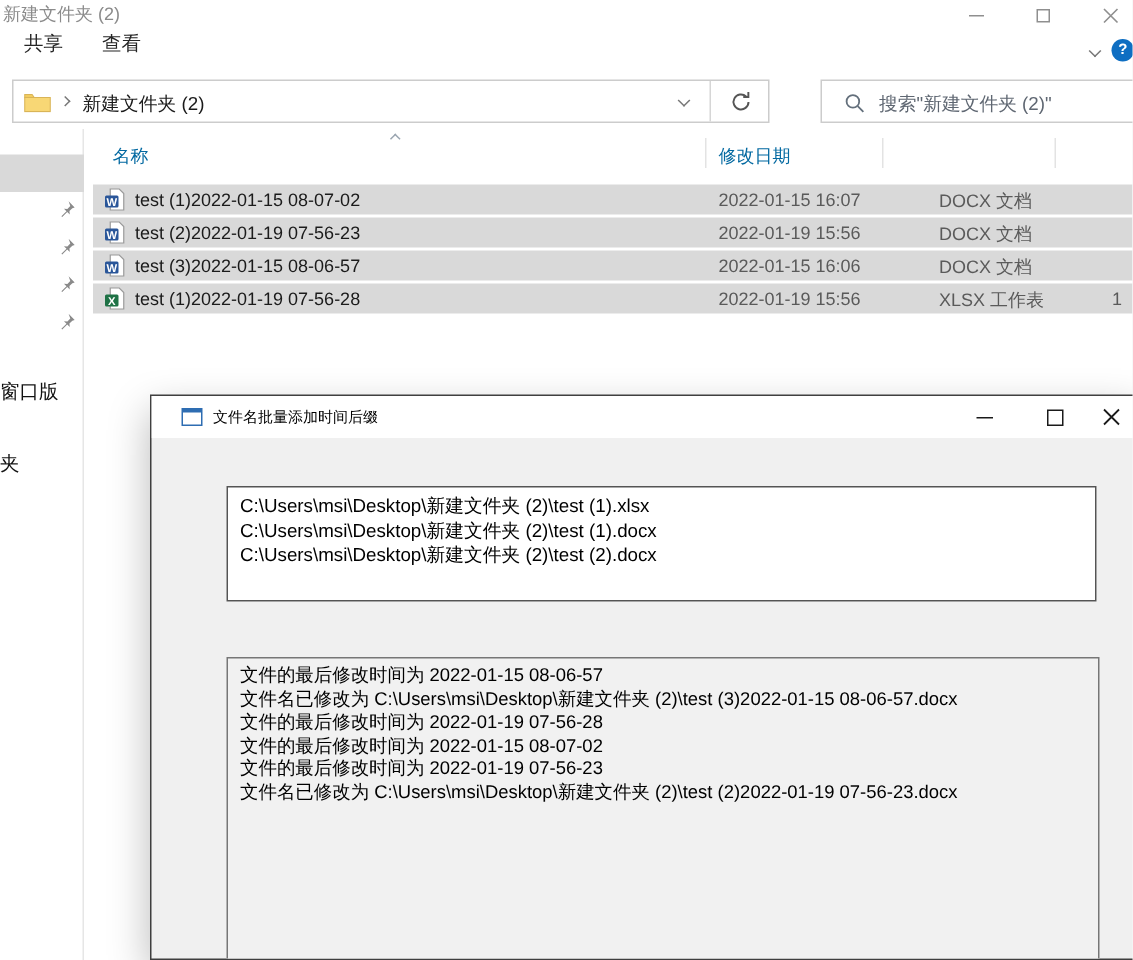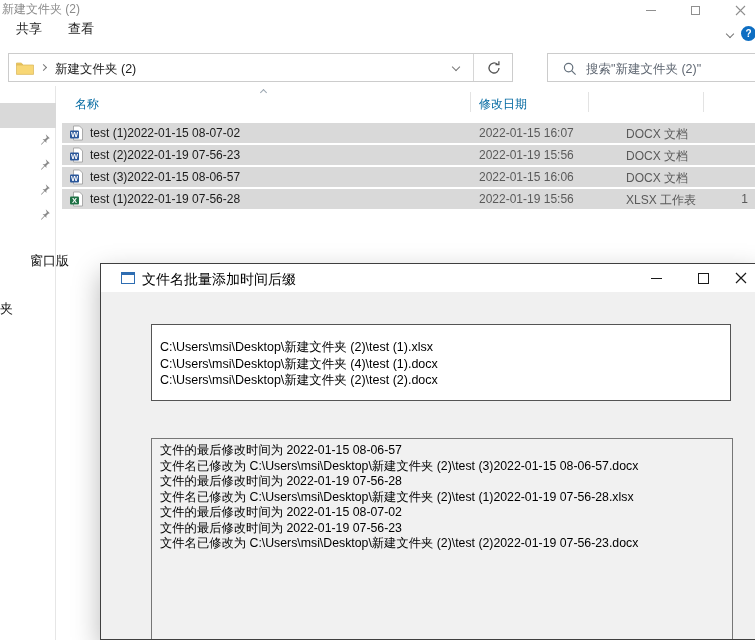--- a/index.html
+++ b/index.html
@@ -49,27 +49,27 @@
   .file-row .type { position:absolute; left:564px; top:3px; font-size:12px; color:#5a5a5a; }
   .file-row .size { position:absolute; left:620px; width:66px; top:3px; font-size:12px; color:#5a5a5a; text-align:right; }
   .file-row .ficon { position:absolute; left:7px; top:2px; width:16px; height:16px; }
 
   
   .dlg { left:100px; top:263px; width:660px; height:377px; background:#f0f0f0;
     border:1px solid #3f3f3f; box-shadow:0 10px 26px rgba(0,0,0,.28); overflow:hidden; z-index:5; }
   .dlg-titlebar { position:absolute; left:0; top:0; width:100%; height:28px; background:#fff; }
   .dlg-icon { position:absolute; left:20px; top:8px; width:14px; height:12px;
     border:1px solid #2e6db2; border-top:3px solid #2e6db2; background:#fff; }
-  .dlg-title { position:absolute; left:41px; top:7px; font-size:14px; color:#000; }
+  .dlg-title { position:absolute; left:41px; top:7px; font-size:10px; color:#000; }
   .dlg-ctl { position:absolute; top:3px; width:30px; height:22px; display:flex; align-items:center; justify-content:center; }
   .dlg-min-bar { width:11px; height:1px; background:#1a1a1a; }
   .dlg-max-box { width:11px; height:11px; border:1.2px solid #1a1a1a; }
 
   .dlg-box1 { position:absolute; left:50px; top:60px; width:580px; height:77px;
-    background:#fff; border:1px solid #545454; padding:14px 0 0 8px;
+    background:#fff; border:1px solid #545454; padding:4px 0 0 8px;
     font-size:12.5px; line-height:16.5px; color:#000; white-space:nowrap; overflow:hidden; }
   .dlg-box2 { position:absolute; left:50px; top:174px; width:582px; height:224px;
     background:#f1f1f1; border:1px solid #767676; padding:4px 0 0 8px;
     font-size:12.3px; line-height:15.5px; color:#000; white-space:nowrap; overflow:hidden; }
 </style>
 </head>
 <body>
 
 <div class="abs ex-title">新建文件夹 (2)</div>
 
@@ -122,21 +122,21 @@
   </svg>
 <svg class="abs pin" style="left:38px; top:158px;" viewBox="0 0 16 16">
     <path d="M9.5 1.5l5 5-1.9.6-2.4 2.4.3 2.8-2.1-2.1-4.1 4.2-.7-.7 4.2-4.1-2.1-2.1 2.8.3 2.4-2.4z" fill="#8a8a8a"></path>
   </svg>
 <svg class="abs pin" style="left:38px; top:183px;" viewBox="0 0 16 16">
     <path d="M9.5 1.5l5 5-1.9.6-2.4 2.4.3 2.8-2.1-2.1-4.1 4.2-.7-.7 4.2-4.1-2.1-2.1 2.8.3 2.4-2.4z" fill="#8a8a8a"></path>
   </svg>
 <svg class="abs pin" style="left:38px; top:208px;" viewBox="0 0 16 16">
     <path d="M9.5 1.5l5 5-1.9.6-2.4 2.4.3 2.8-2.1-2.1-4.1 4.2-.7-.7 4.2-4.1-2.1-2.1 2.8.3 2.4-2.4z" fill="#8a8a8a"></path>
   </svg>
-<div class="abs side-frag" style="left:0; top:252px;margin-left:30px;">窗口版</div>
+<div class="abs side-frag" style="left:0; top:252px;">窗口版</div>
 <div class="abs side-frag" style="left:0; top:300px;">夹</div>
 
 <span class="abs chev chev-up" style="left:261px; top:90px; width:5px; height:5px; border-color:#9aa5b0;"></span>
 <div class="abs hdr-text" style="left:75px;">名称</div>
 <div class="abs hdr-text" style="left:479px;">修改日期</div>
 <div class="abs hdr-text" style="left:598px;margin-top:47px;">类型</div>
 <div class="abs hdr-text" style="left:690px; width:60px; text-align:right;margin-top:28px;">大小</div>
 <span class="abs hdr-sep" style="left:470px;"></span>
 <span class="abs hdr-sep" style="left:588px;"></span>
 <span class="abs hdr-sep" style="left:703px;"></span>
@@ -198,26 +198,25 @@
       </div>
     <div class="dlg-ctl" style="left:625px;">
       <svg width="12" height="12" viewBox="0 0 12 12">
           <path d="M1 1 L11 11 M11 1 L1 11" stroke="#1a1a1a" stroke-width="1.2"></path>
         </svg>
     </div>
   </div>
 
   <div class="dlg-box1">
     <div>C:\Users\msi\Desktop\新建文件夹 (2)\test (1).xlsx</div>
-    <div>C:\Users\msi\Desktop\新建文件夹 (4)\test (1).docx</div>
+    <div>C:\Users\msi\Desktop\新建文件夹 (2)\test (1).docx</div>
     <div>C:\Users\msi\Desktop\新建文件夹 (2)\test (2).docx</div>
   </div>
 
   <div class="dlg-box2">
     <div>文件的最后修改时间为 2022-01-15 08-06-57</div>
     <div>文件名已修改为 C:\Users\msi\Desktop\新建文件夹 (2)\test (3)2022-01-15 08-06-57.docx</div>
     <div>文件的最后修改时间为 2022-01-19 07-56-28</div>
-    <div>文件名已修改为 C:\Users\msi\Desktop\新建文件夹 (2)\test (1)2022-01-19 07-56-28.xlsx</div>
     <div>文件的最后修改时间为 2022-01-15 08-07-02</div>
     <div>文件的最后修改时间为 2022-01-19 07-56-23</div>
     <div>文件名已修改为 C:\Users\msi\Desktop\新建文件夹 (2)\test (2)2022-01-19 07-56-23.docx</div>
   </div>
 </div>
 
 </body></html>

